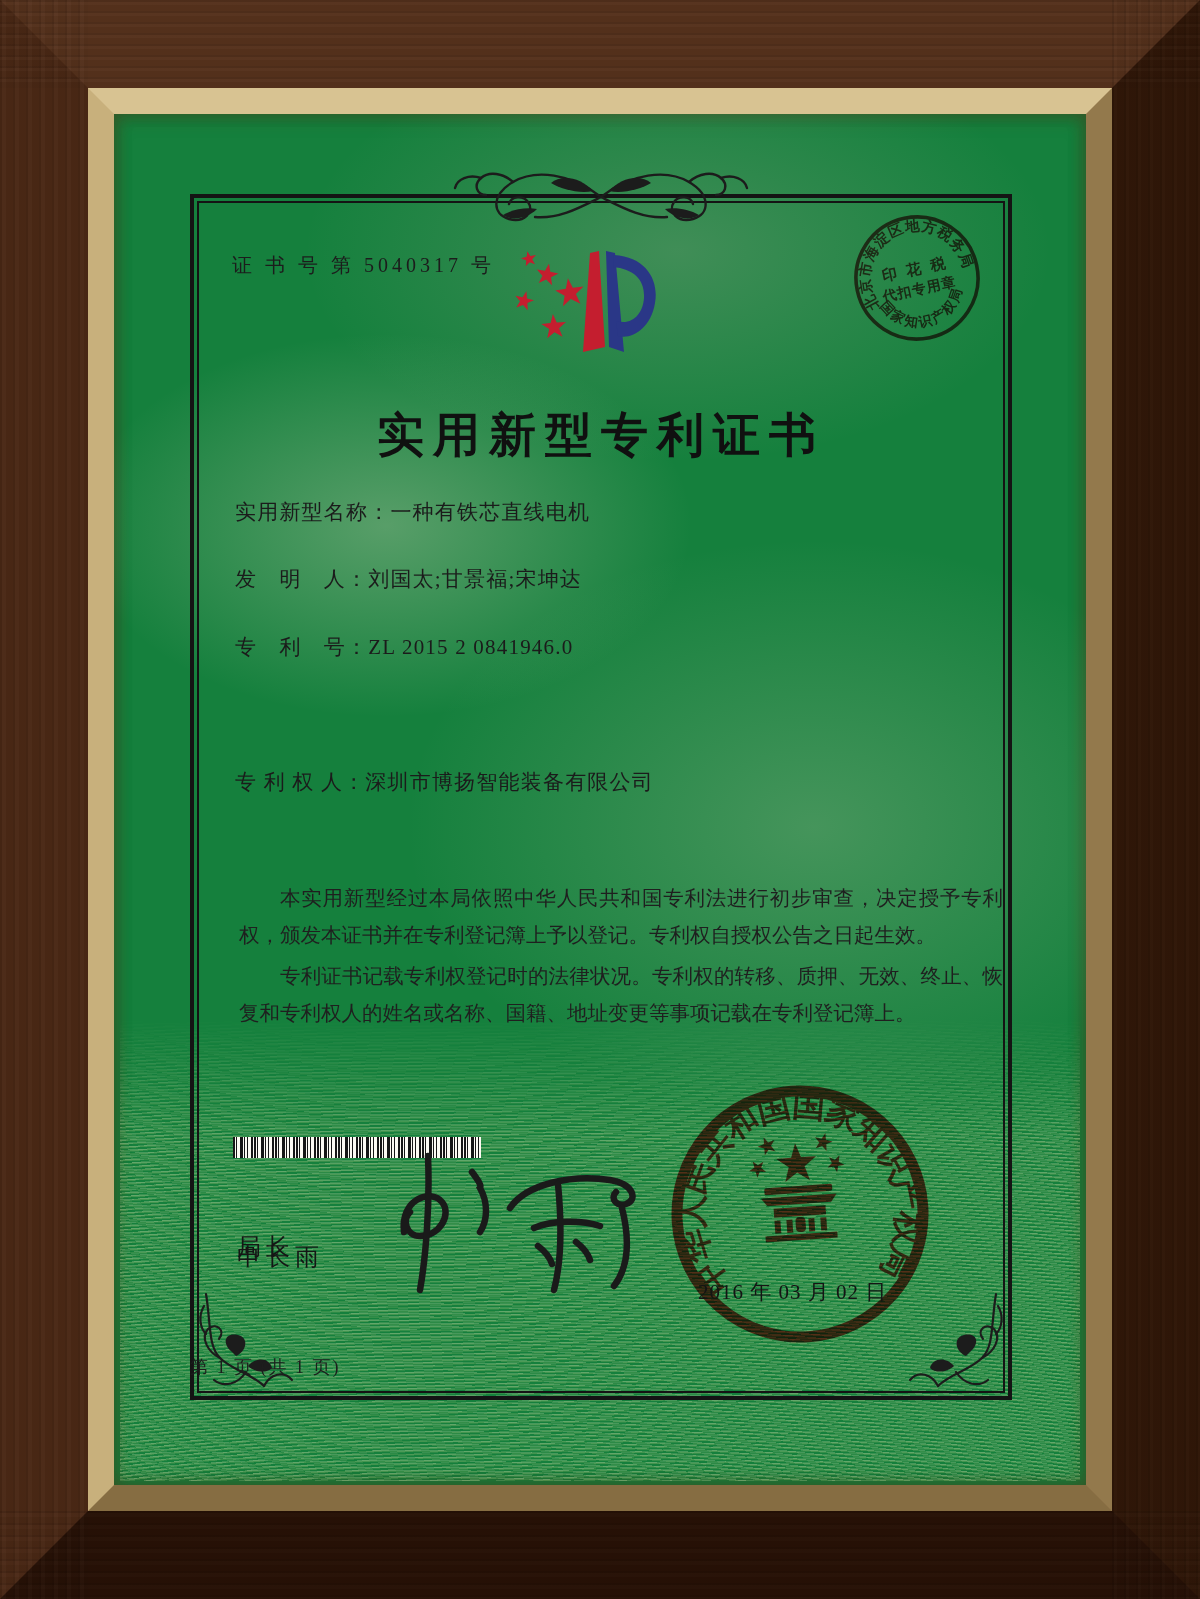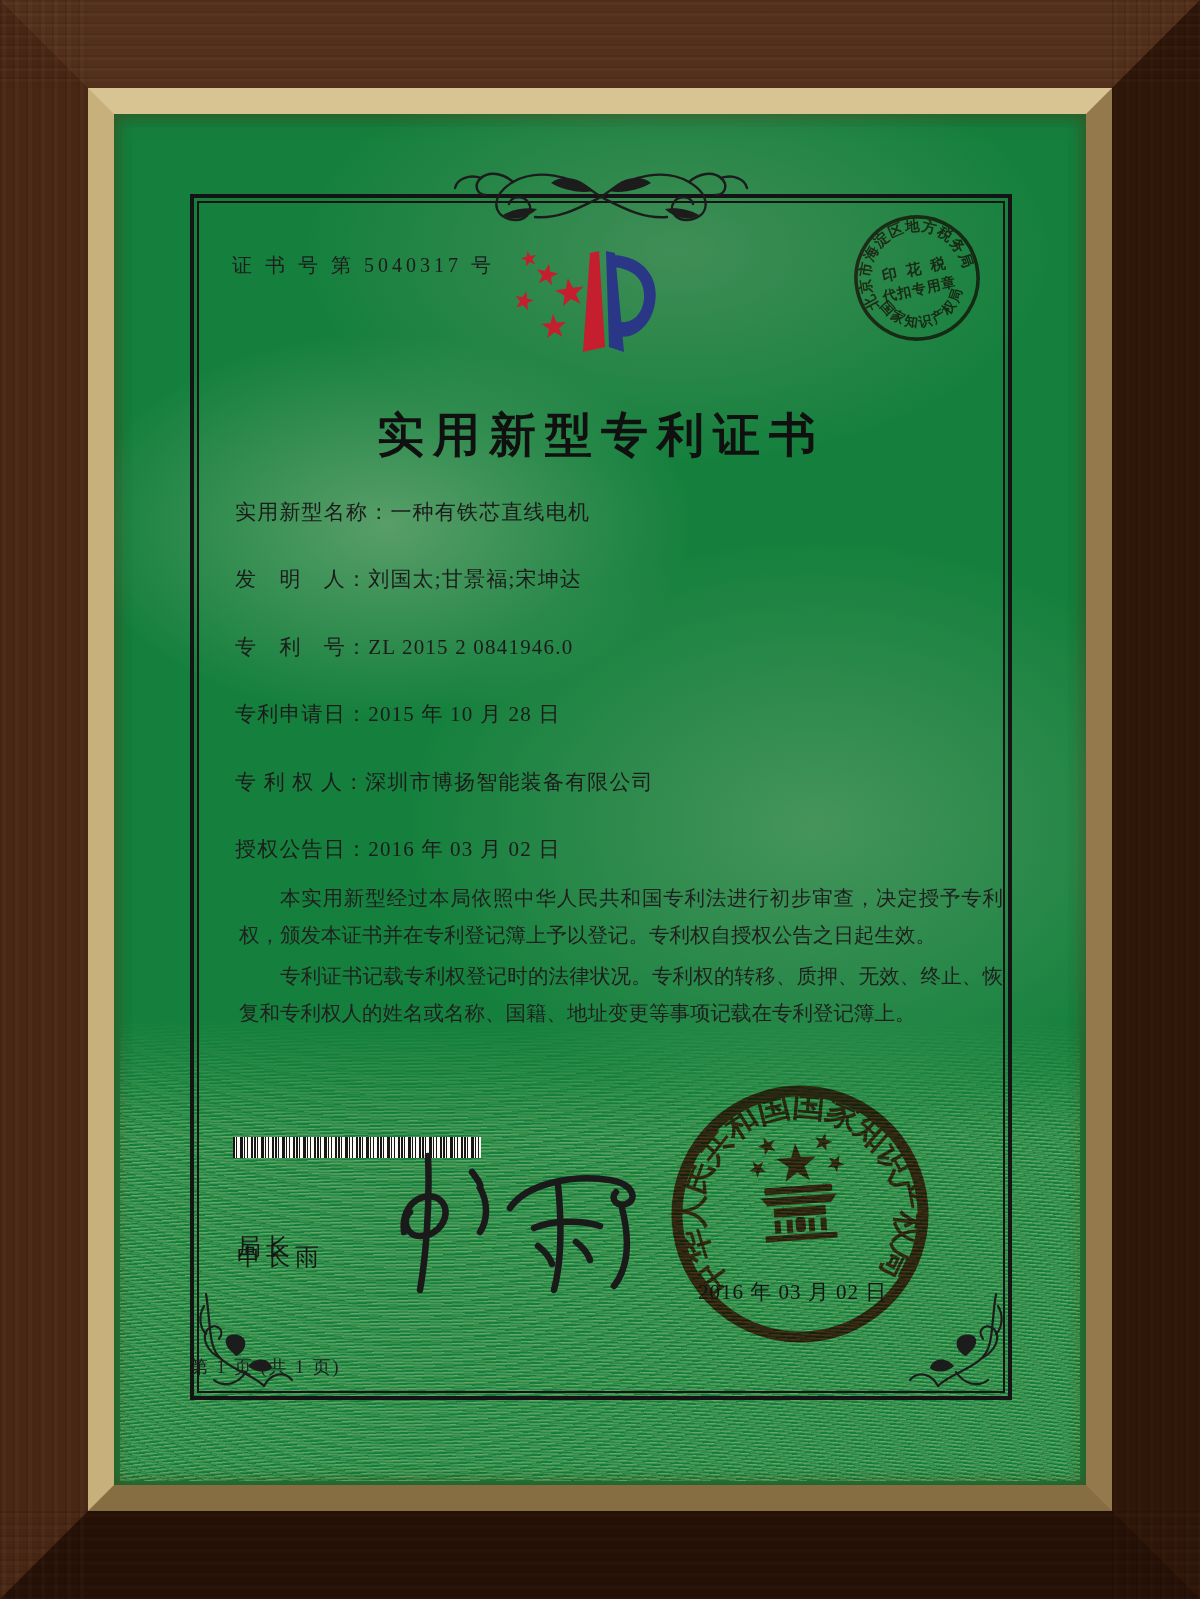--- a/index.html
+++ b/index.html
@@ -185,23 +185,21 @@
           <textPath href="#taxbot" startOffset="50%">国家知识产权局</textPath>
         </text>
         <text x="70" y="66" font-size="15" font-weight="bold" text-anchor="middle" letter-spacing="3">印 花 税</text>
         <text x="70" y="86" font-size="14" font-weight="bold" text-anchor="middle" letter-spacing="1">代扣专用章</text>
       </g>
     </svg>
 
     <div class="field f0"><span>实用新型名称：</span><span>一种有铁芯直线电机</span></div>
     <div class="field f1"><span>发　明　人：</span><span>刘国太;甘景福;宋坤达</span></div>
     <div class="field f2"><span>专　利　号：</span><span>ZL 2015 2 0841946.0</span></div>
-    <div class="field f3"><span>专利申请日：</span><span>2015 年 10 月 28 日</span></div>
     <div class="field f4"><span>专 利 权 人：</span><span>深圳市博扬智能装备有限公司</span></div>
-    <div class="field f5"><span>授权公告日：</span><span>2016 年 03 月 02 日</span></div>
 
     <div class="paras">
       <p>本实用新型经过本局依照中华人民共和国专利法进行初步审查，决定授予专利权，颁发本证书并在专利登记簿上予以登记。专利权自授权公告之日起生效。</p>
       <p>专利证书记载专利权登记时的法律状况。专利权的转移、质押、无效、终止、恢复和专利权人的姓名或名称、国籍、地址变更等事项记载在专利登记簿上。</p>
     </div>
 
     <div class="barcode"></div>
 
     <div class="signer-title">局长</div>
     <div class="signer-name">申长雨</div>

